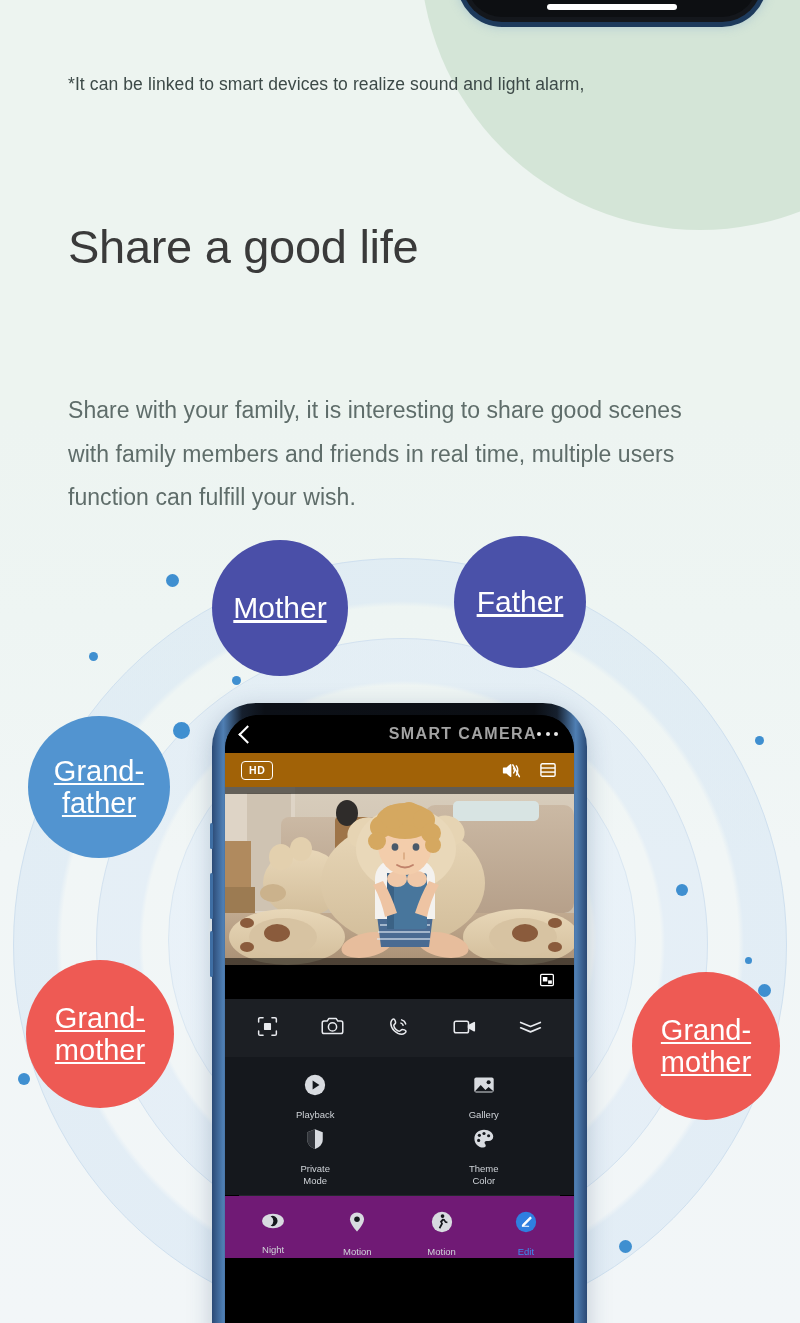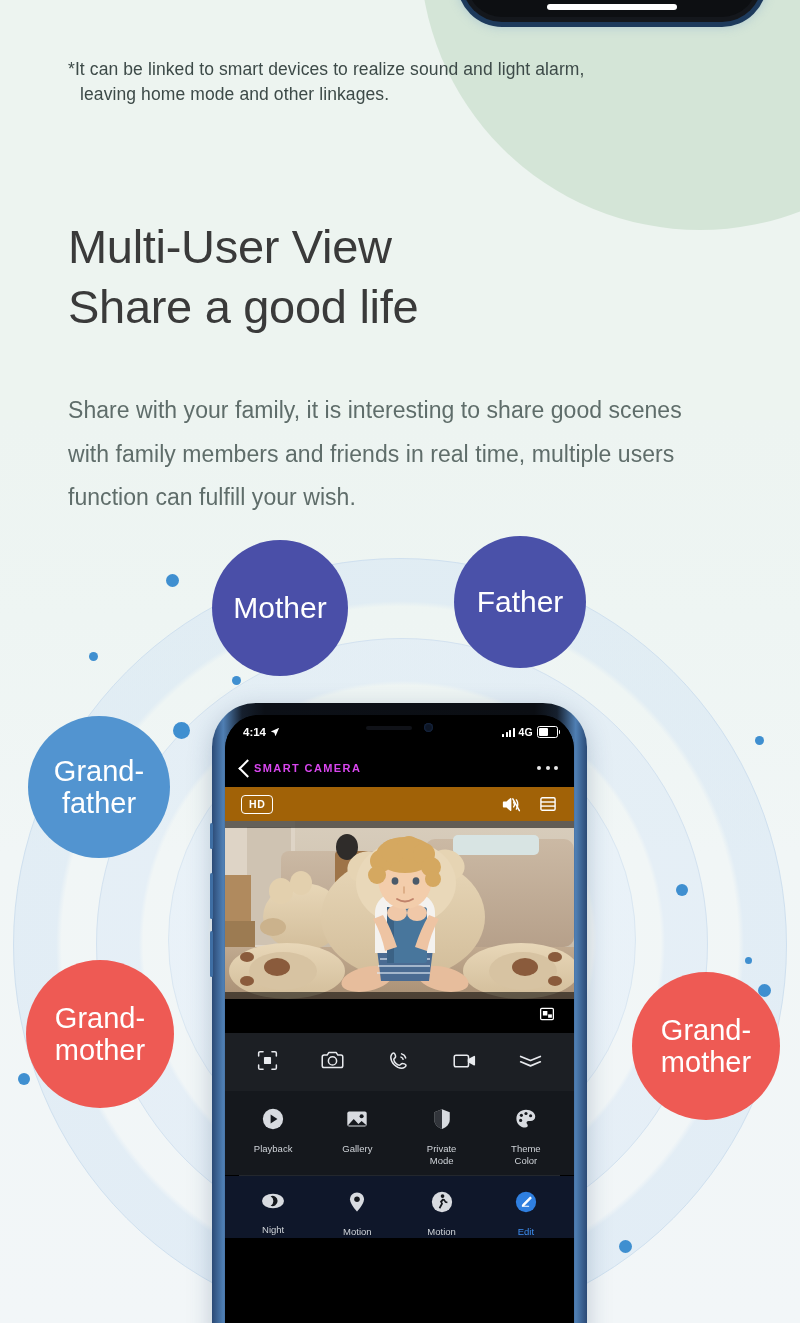--- a/index.html
+++ b/index.html
@@ -30,21 +30,21 @@
   .top-phone-inner{
     position:absolute;inset:5px 5px 5px 5px;background:#0d0f12;border-radius:0 0 35px 35px;
   }
   .home-indicator{
     position:absolute;left:50%;transform:translateX(-50%);bottom:12px;
     width:130px;height:6px;border-radius:3px;background:#fff;
   }
 
   
   .note{
-    position:absolute;left:68px;top:57px;width:680px;
+    position:absolute;left:68px;top:72px;width:680px;
     font-size:17.5px;line-height:1.45;color:#3d4a48;letter-spacing:.1px;
   }
   .note .l2{display:block;padding-left:12px;}
 
   .headline{
     position:absolute;left:68px;top:186px;width:700px;
     font-size:47px;line-height:1.26;color:#3a3a3a;font-weight:400;letter-spacing:-.3px;
   }
   .headline .hl{display:block;}
 
@@ -66,21 +66,21 @@
     background:radial-gradient(circle at 50% 50%, rgba(255,255,255,0) 58%, rgba(228,239,249,.62) 59%, rgba(228,239,249,.62) 100%);
     border-color:#dae7f2;}
 
   .dot{position:absolute;border-radius:50%;background:#3f8fd0;}
 
   
   .bubble{
     position:absolute;border-radius:50%;display:flex;align-items:center;justify-content:center;
     color:#fff;text-align:center;line-height:1.12;font-weight:400;
   }
-  .bubble span{display:block;white-space:pre-line;}
+  .bubble span{display:block;white-space:pre-line;text-decoration:underline;}
   .b-mother{left:212px;top:540px;width:136px;height:136px;background:#4a4fa8;font-size:30px;}
   .b-father{left:454px;top:536px;width:132px;height:132px;background:#4a51a9;font-size:30px;}
   .b-grandfather{left:28px;top:716px;width:142px;height:142px;background:#5294d0;font-size:29px;}
   .b-grandpa{left:628px;top:722px;width:138px;height:138px;background:#5294d0;font-size:29px;}
   .b-grandmother-l{left:26px;top:960px;width:148px;height:148px;background:#ee5a54;font-size:29px;}
   .b-grandmother-r{left:632px;top:972px;width:148px;height:148px;background:#ee5a54;font-size:29px;}
 
   
   .phone{
     position:absolute;left:212px;top:703px;width:375px;height:640px;
@@ -123,21 +123,21 @@
   .batt{position:relative;width:19px;height:10px;border:1.3px solid #fff;border-radius:2.6px;}
   .batt::after{content:"";position:absolute;right:-3.4px;top:2.6px;width:1.7px;height:4px;background:#fff;border-radius:0 1px 1px 0;}
   .batt i{position:absolute;left:1.4px;top:1.4px;bottom:1.4px;width:9px;background:#fff;border-radius:1px;}
 
   
   .app-header{
     height:38px;background:#000;display:flex;align-items:center;
     padding:0 16px;color:#fff;
   }
   .chev-back{width:11px;height:11px;border-left:2.2px solid #fff;border-bottom:2.2px solid #fff;transform:rotate(45deg);}
-  .app-title{flex:1;text-align:left;font-size:11px;letter-spacing:1.4px;font-weight:700;color:#d946ef;}
+  .app-title{flex:1;text-align:right;font-size:16px;letter-spacing:1.4px;font-weight:700;color:#a3a3a3;}
   .more-dots{display:flex;gap:4.5px;}
   .more-dots i{width:4px;height:4px;border-radius:50%;background:#e8e8e8;display:block;}
 
   
   .hd-bar{height:34px;background:#a16207;display:flex;align-items:center;padding:0 16px;}
   .hd-badge{
     border:1.6px solid #fff;border-radius:4px;color:#fff;font-size:10.5px;font-weight:700;
     padding:2.5px 7px;letter-spacing:.6px;
   }
   .hd-bar .spacer{flex:1;}
@@ -149,53 +149,51 @@
   .pip-row{height:34px;background:#000;display:flex;align-items:center;justify-content:flex-end;padding:0 18px;}
 
   
   .ctrl-strip{
     height:58px;background:#1c1f24;display:flex;align-items:center;justify-content:space-around;
     padding:0 10px;
   }
 
   
   .feat-grid{
-    background:#15181d;display:grid;grid-template-columns:repeat(4,1fr);
+    background:#15181d;display:grid;grid-template-columns:repeat(2,1fr);
     padding:16px 6px 8px;row-gap:6px;
   }
   .feat{display:flex;flex-direction:column;align-items:center;gap:8px;}
   .feat-label{font-size:9.5px;color:#cfd3d8;text-align:center;line-height:1.25;white-space:pre-line;}
   .feat.active .feat-label{color:#3d8ef0;}
   .feat-grid2{
-    background:#0f172a;display:grid;grid-template-columns:repeat(4,1fr);
+    background:#701a75;display:grid;grid-template-columns:repeat(4,1fr);
     padding:14px 6px 0;
   }
   .divider-thin{height:1px;background:#23272d;margin:0 14px;}
 </style>
 </head>
 <body>
 
 <div class="stage">
 
   <div class="bg-base"></div>
   <div class="bg-lower-wash"></div>
   <div class="bg-green-blob"></div>
 
   <div class="top-phone">
     <div class="top-phone-inner"></div>
     <div class="home-indicator"></div>
   </div>
 
   <div class="note">
     <span>*It can be linked to smart devices to realize sound and light alarm,</span>
-    <span class="l2">leaving home mode and other linkages.</span>
   </div>
 
   <h1 class="headline">
-    <span class="hl">Multi-User View</span>
     <span class="hl">Share a good life</span>
   </h1>
 
   <p class="subcopy">
     <span class="sl">Share with your family, it is interesting to share good scenes</span>
     <span class="sl">with family members and friends in real time, multiple users</span>
     <span class="sl">function can fulfill your wish.</span>
   </p>
 
   <div class="orbit r1"></div>
@@ -234,46 +232,20 @@
 mother</span>
   </div>
 
   <div class="phone">
     <div class="side-btn sb1"></div>
     <div class="side-btn sb2"></div>
     <div class="side-btn sb3"></div>
 
     <div class="phone-screen">
 
-      <div class="statusbar">
-        <div class="st-left">
-          <span>4:14</span>
-          <span class="loc-arrow">
-            <svg viewBox="0 0 12 12" width="10" height="10">
-                <path d="M11 1 1 5.4l4.1 1.5L6.6 11z" fill="#fff"></path>
-              </svg>
-          </span>
-        </div>
-        <div class="notch">
-          <span class="speaker"></span>
-          <span class="cam"></span>
-        </div>
-        <div class="st-right">
-          <span class="sig">
-              <i></i>
-              <i></i>
-              <i></i>
-              <i></i>
-            </span>
-          <span class="net">4G</span>
-          <span class="batt">
-              <i></i>
-            </span>
-        </div>
-      </div>
 
       <div class="app-header">
         <span class="chev-back"></span>
         <span class="app-title">SMART CAMERA</span>
         <span class="more-dots">
             <i></i>
             <i></i>
             <i></i>
           </span>
       </div>

